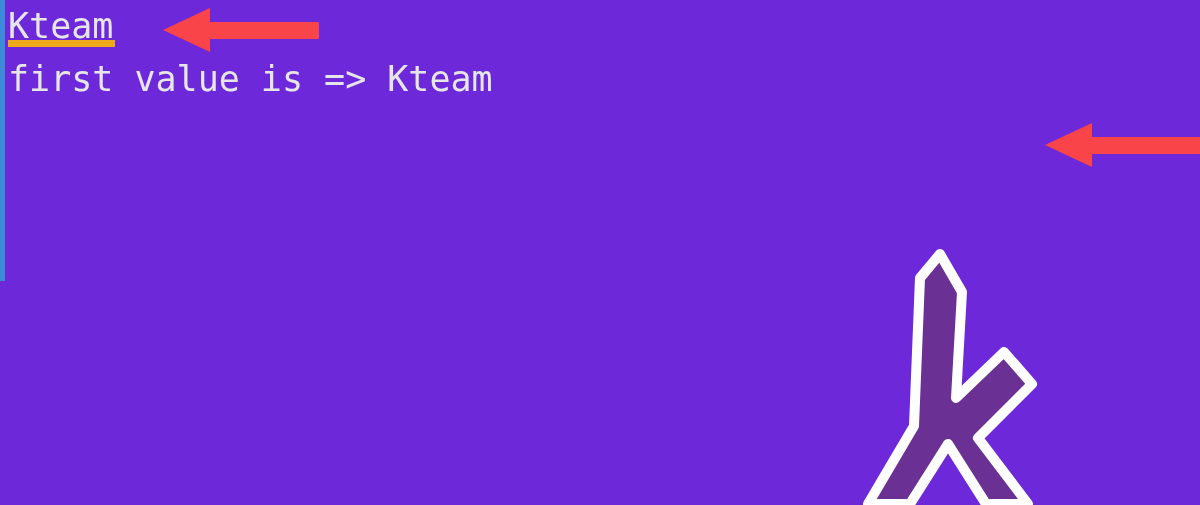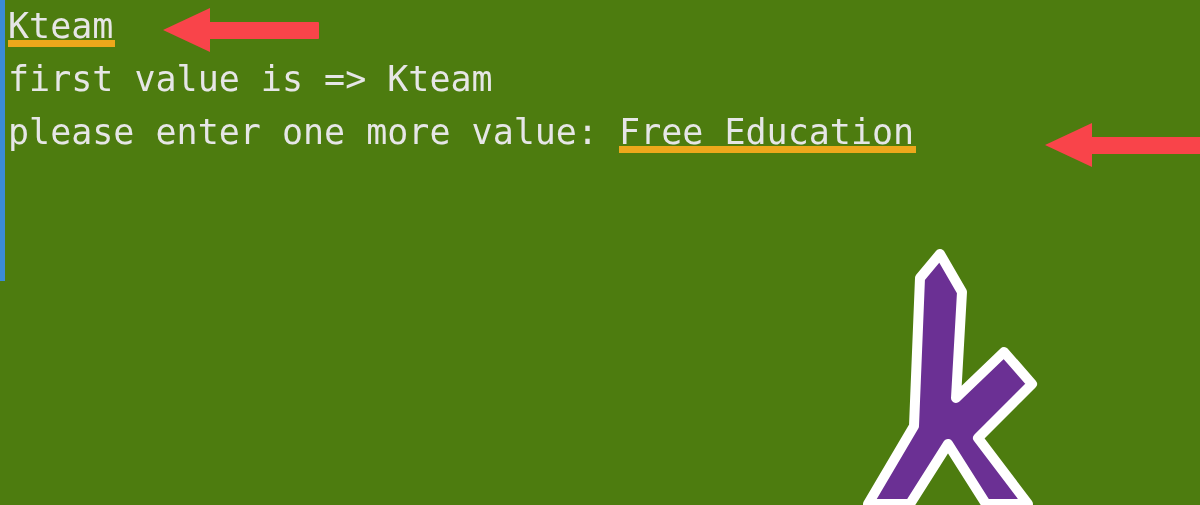--- a/index.html
+++ b/index.html
@@ -5,21 +5,21 @@
 <style>
   html, body {
     margin: 0;
     padding: 0;
     background: #000000;
   }
   #screen {
     position: relative;
     width: 1200px;
     height: 505px;
-    background: #4d7c0f;
+    background: #6d28d9;
     overflow: hidden;
     font-family: "DejaVu Sans Mono", "Liberation Mono", monospace;
   }
 
   
   .gutter-bar {
     position: absolute;
     left: 0;
     top: 0;
     width: 5px;
@@ -105,21 +105,20 @@
 <div id="screen">
 
   <div class="gutter-bar"></div>
 
   <div class="term">
 
     <div class="line"><span class="uline">Kteam</span></div>
 
     <div class="line"><span class="txt">first value is =&gt; Kteam</span></div>
 
-    <div class="line"><span class="txt">please enter one more value: </span><span class="uline">Free Education</span></div>
 
 
   </div>
 
   <div class="arrow" id="arrow-1">
     <div class="head"></div>
     <div class="shaft"></div>
   </div>
 
   <div class="arrow" id="arrow-2">

